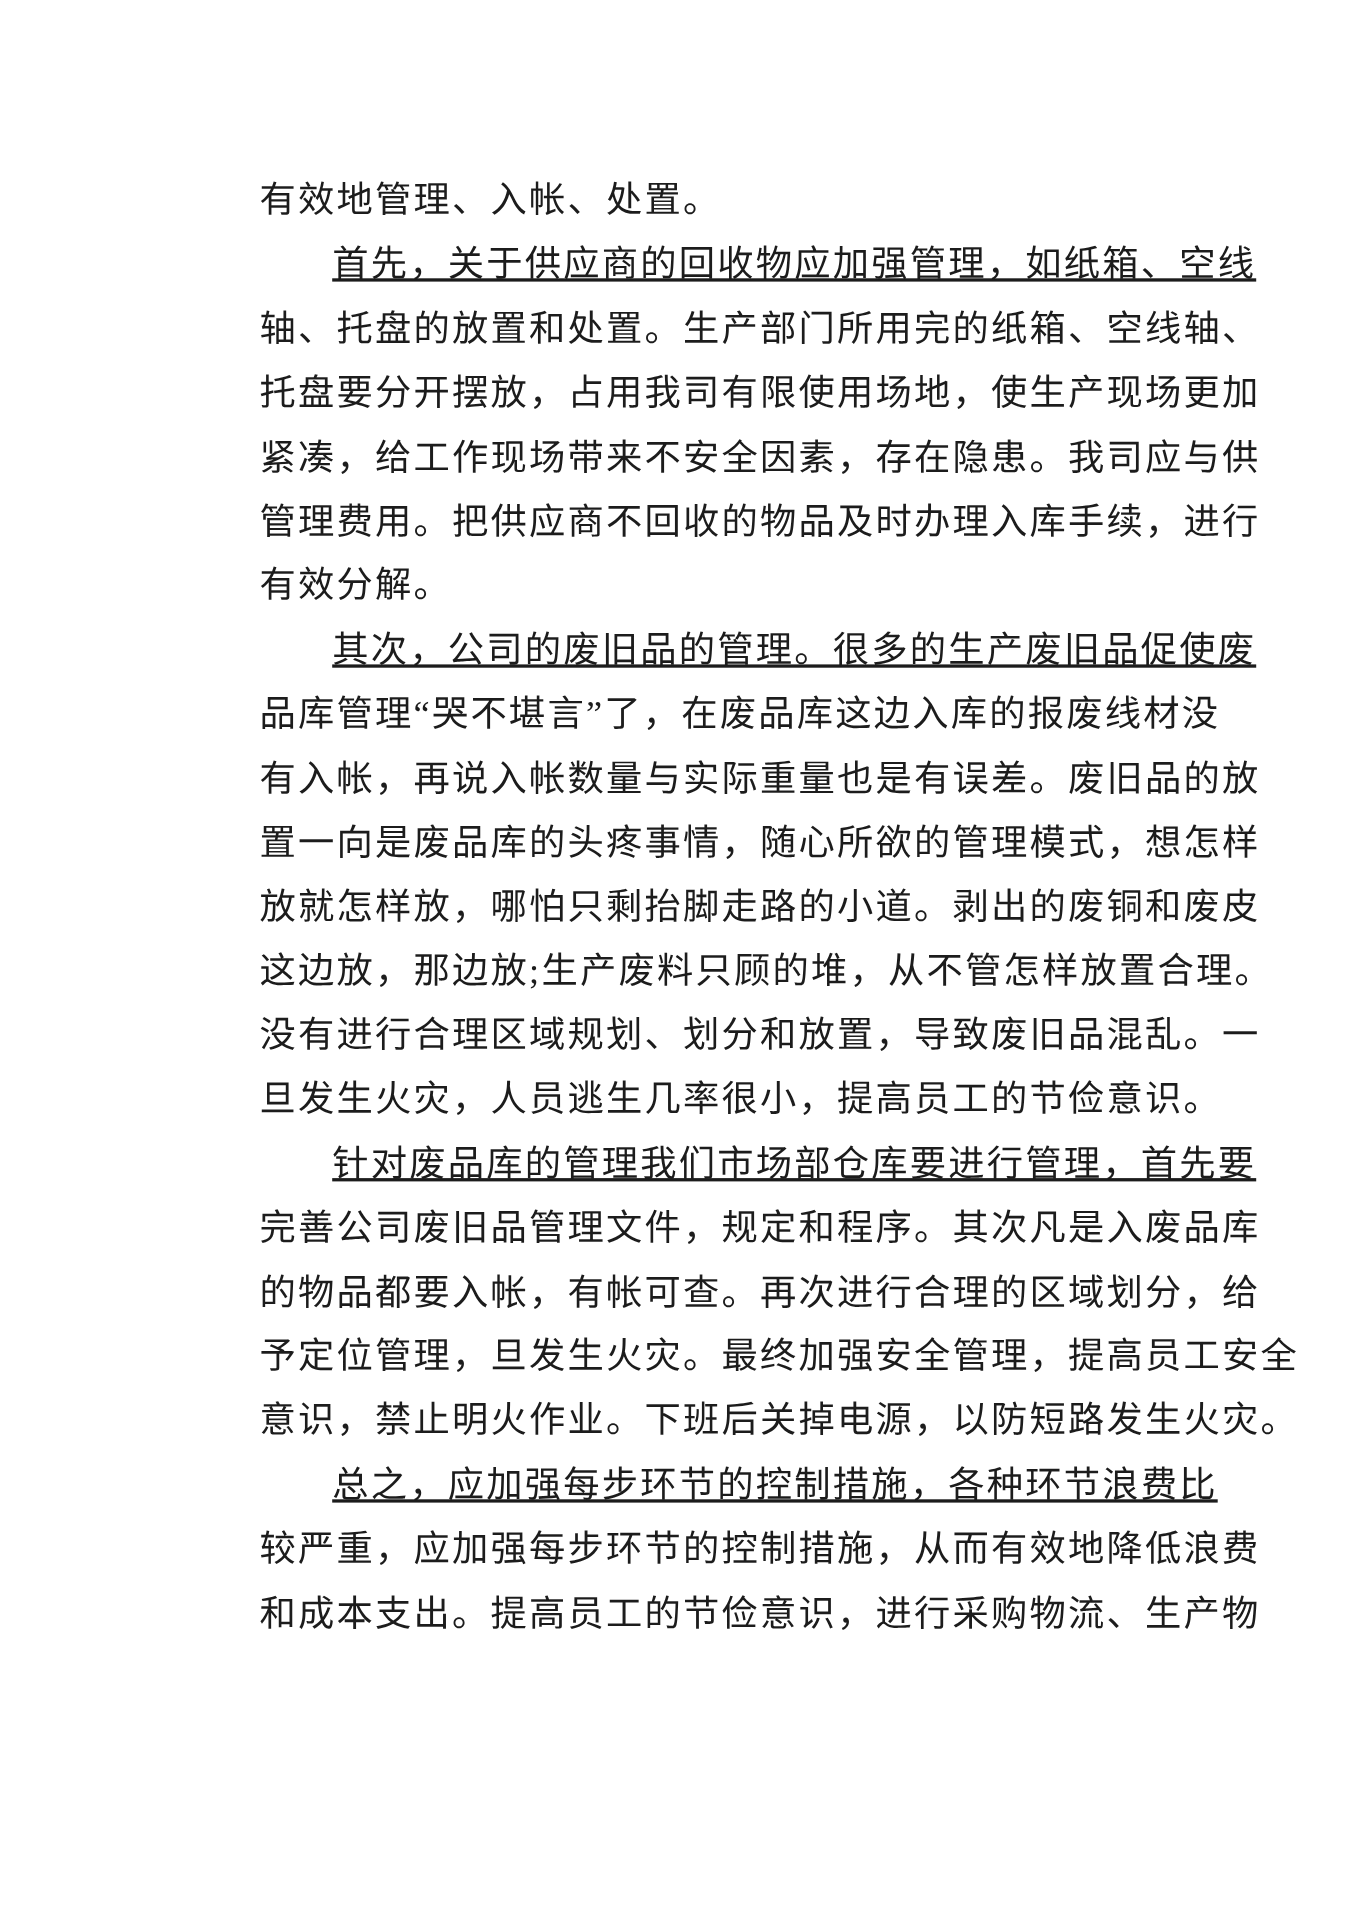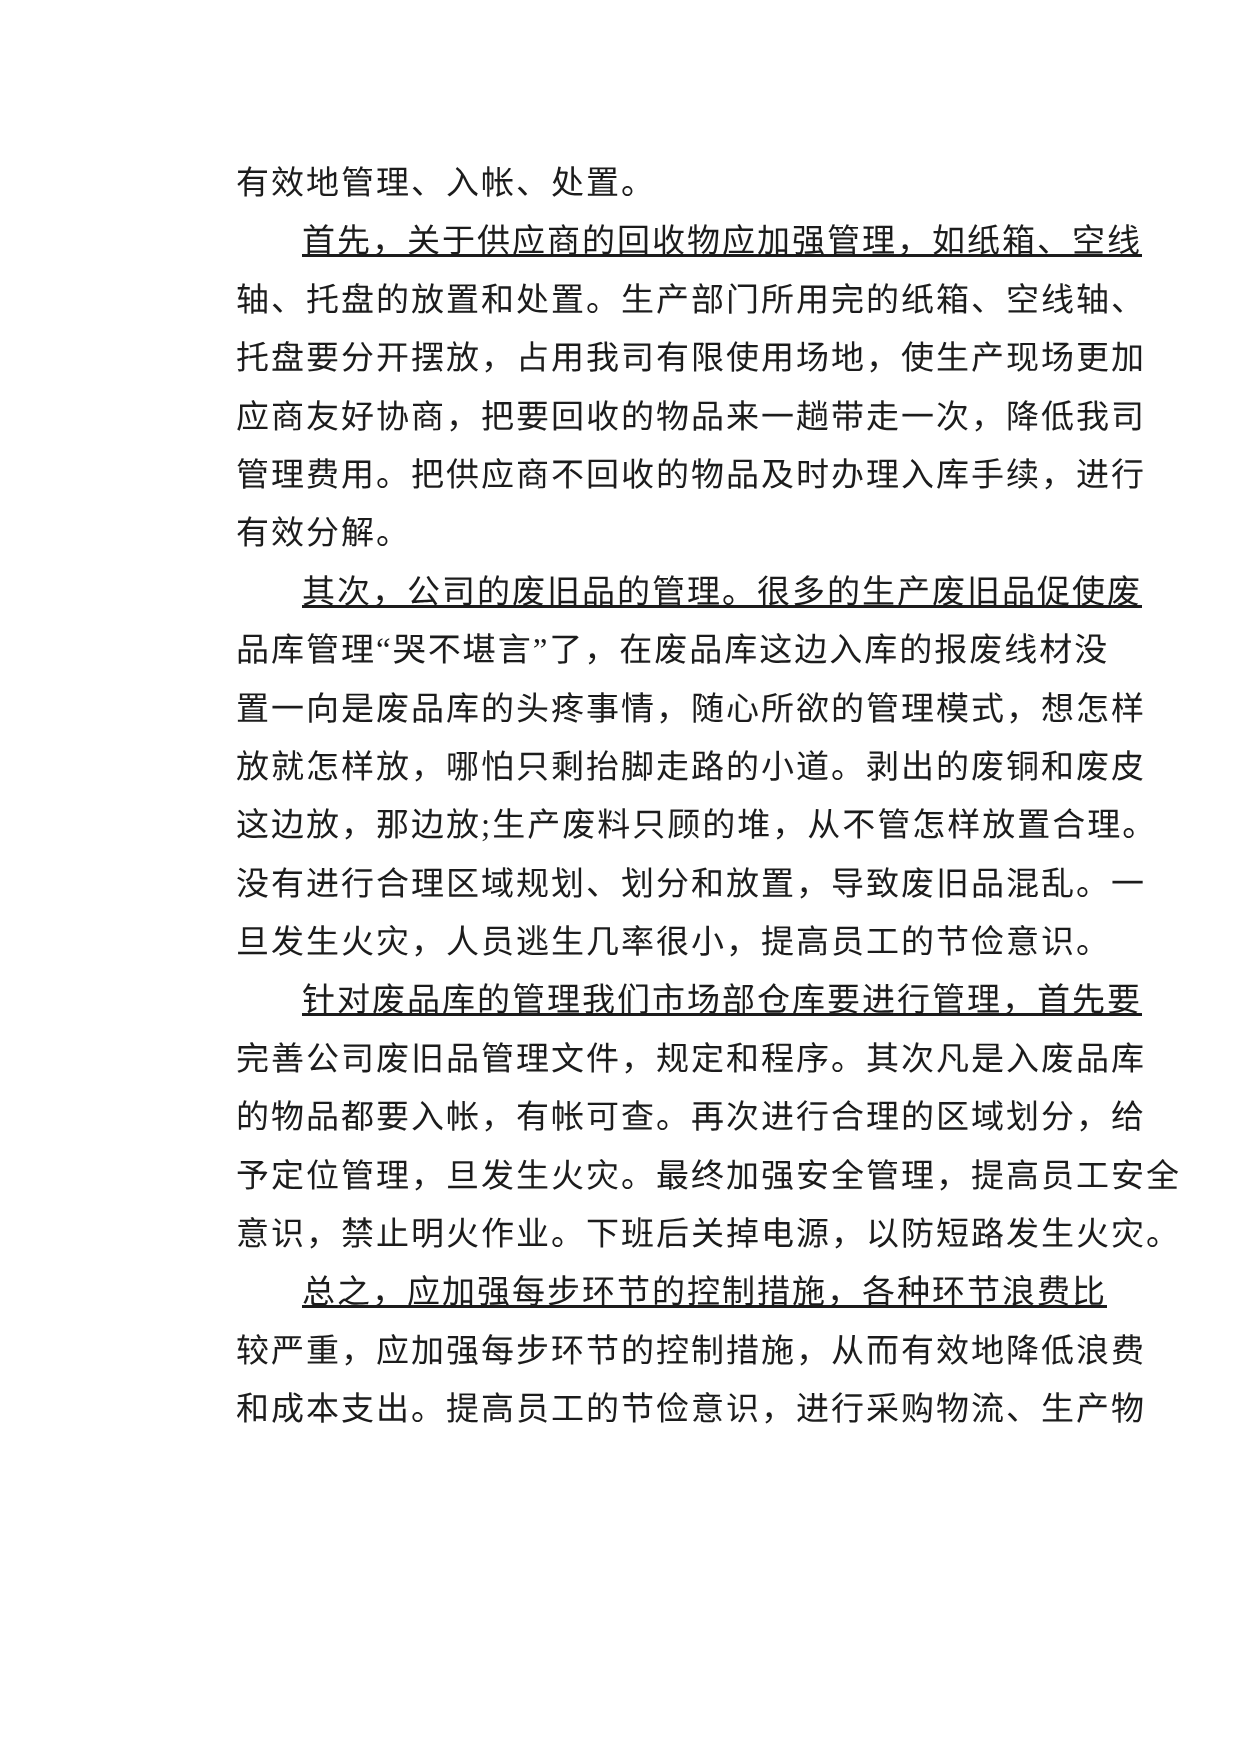--- a/index.html
+++ b/index.html
@@ -43,25 +43,26 @@
 </style>
 </head>
 <body>
 
 <div class="page">
   <div class="text-block" id="lines-container">
       <div class="line">有效地管理、入帐、处置。</div>
       <div class="line indent fill">首先，关于供应商的回收物应加强管理，如纸箱、空线</div>
       <div class="line fill">轴、托盘的放置和处置。生产部门所用完的纸箱、空线轴、</div>
       <div class="line fill">托盘要分开摆放，占用我司有限使用场地，使生产现场更加</div>
-      <div class="line fill">应商友好协商，把要回收的物品来一趟带走一次，降低我司</div>
+      <div class="line fill">紧凑，给工作现场带来不安全因素，存在隐患。我司应与供</div>
       <div class="line fill">管理费用。把供应商不回收的物品及时办理入库手续，进行</div>
       <div class="line">有效分解。</div>
       <div class="line indent fill">其次，公司的废旧品的管理。很多的生产废旧品促使废</div>
       <div class="line fill">品库管理“哭不堪言”了，在废品库这边入库的报废线材没</div>
+      <div class="line fill">有入帐，再说入帐数量与实际重量也是有误差。废旧品的放</div>
       <div class="line fill">置一向是废品库的头疼事情，随心所欲的管理模式，想怎样</div>
       <div class="line fill">放就怎样放，哪怕只剩抬脚走路的小道。剥出的废铜和废皮</div>
       <div class="line fill">这边放，那边放;生产废料只顾的堆，从不管怎样放置合理。</div>
       <div class="line fill">没有进行合理区域规划、划分和放置，导致废旧品混乱。一</div>
       <div class="line">旦发生火灾，人员逃生几率很小，提高员工的节俭意识。</div>
       <div class="line indent fill">针对废品库的管理我们市场部仓库要进行管理，首先要</div>
       <div class="line fill">完善公司废旧品管理文件，规定和程序。其次凡是入废品库</div>
       <div class="line fill">的物品都要入帐，有帐可查。再次进行合理的区域划分，给</div>
       <div class="line fill">予定位管理，旦发生火灾。最终加强安全管理，提高员工安全</div>
       <div class="line">意识，禁止明火作业。下班后关掉电源，以防短路发生火灾。</div>

